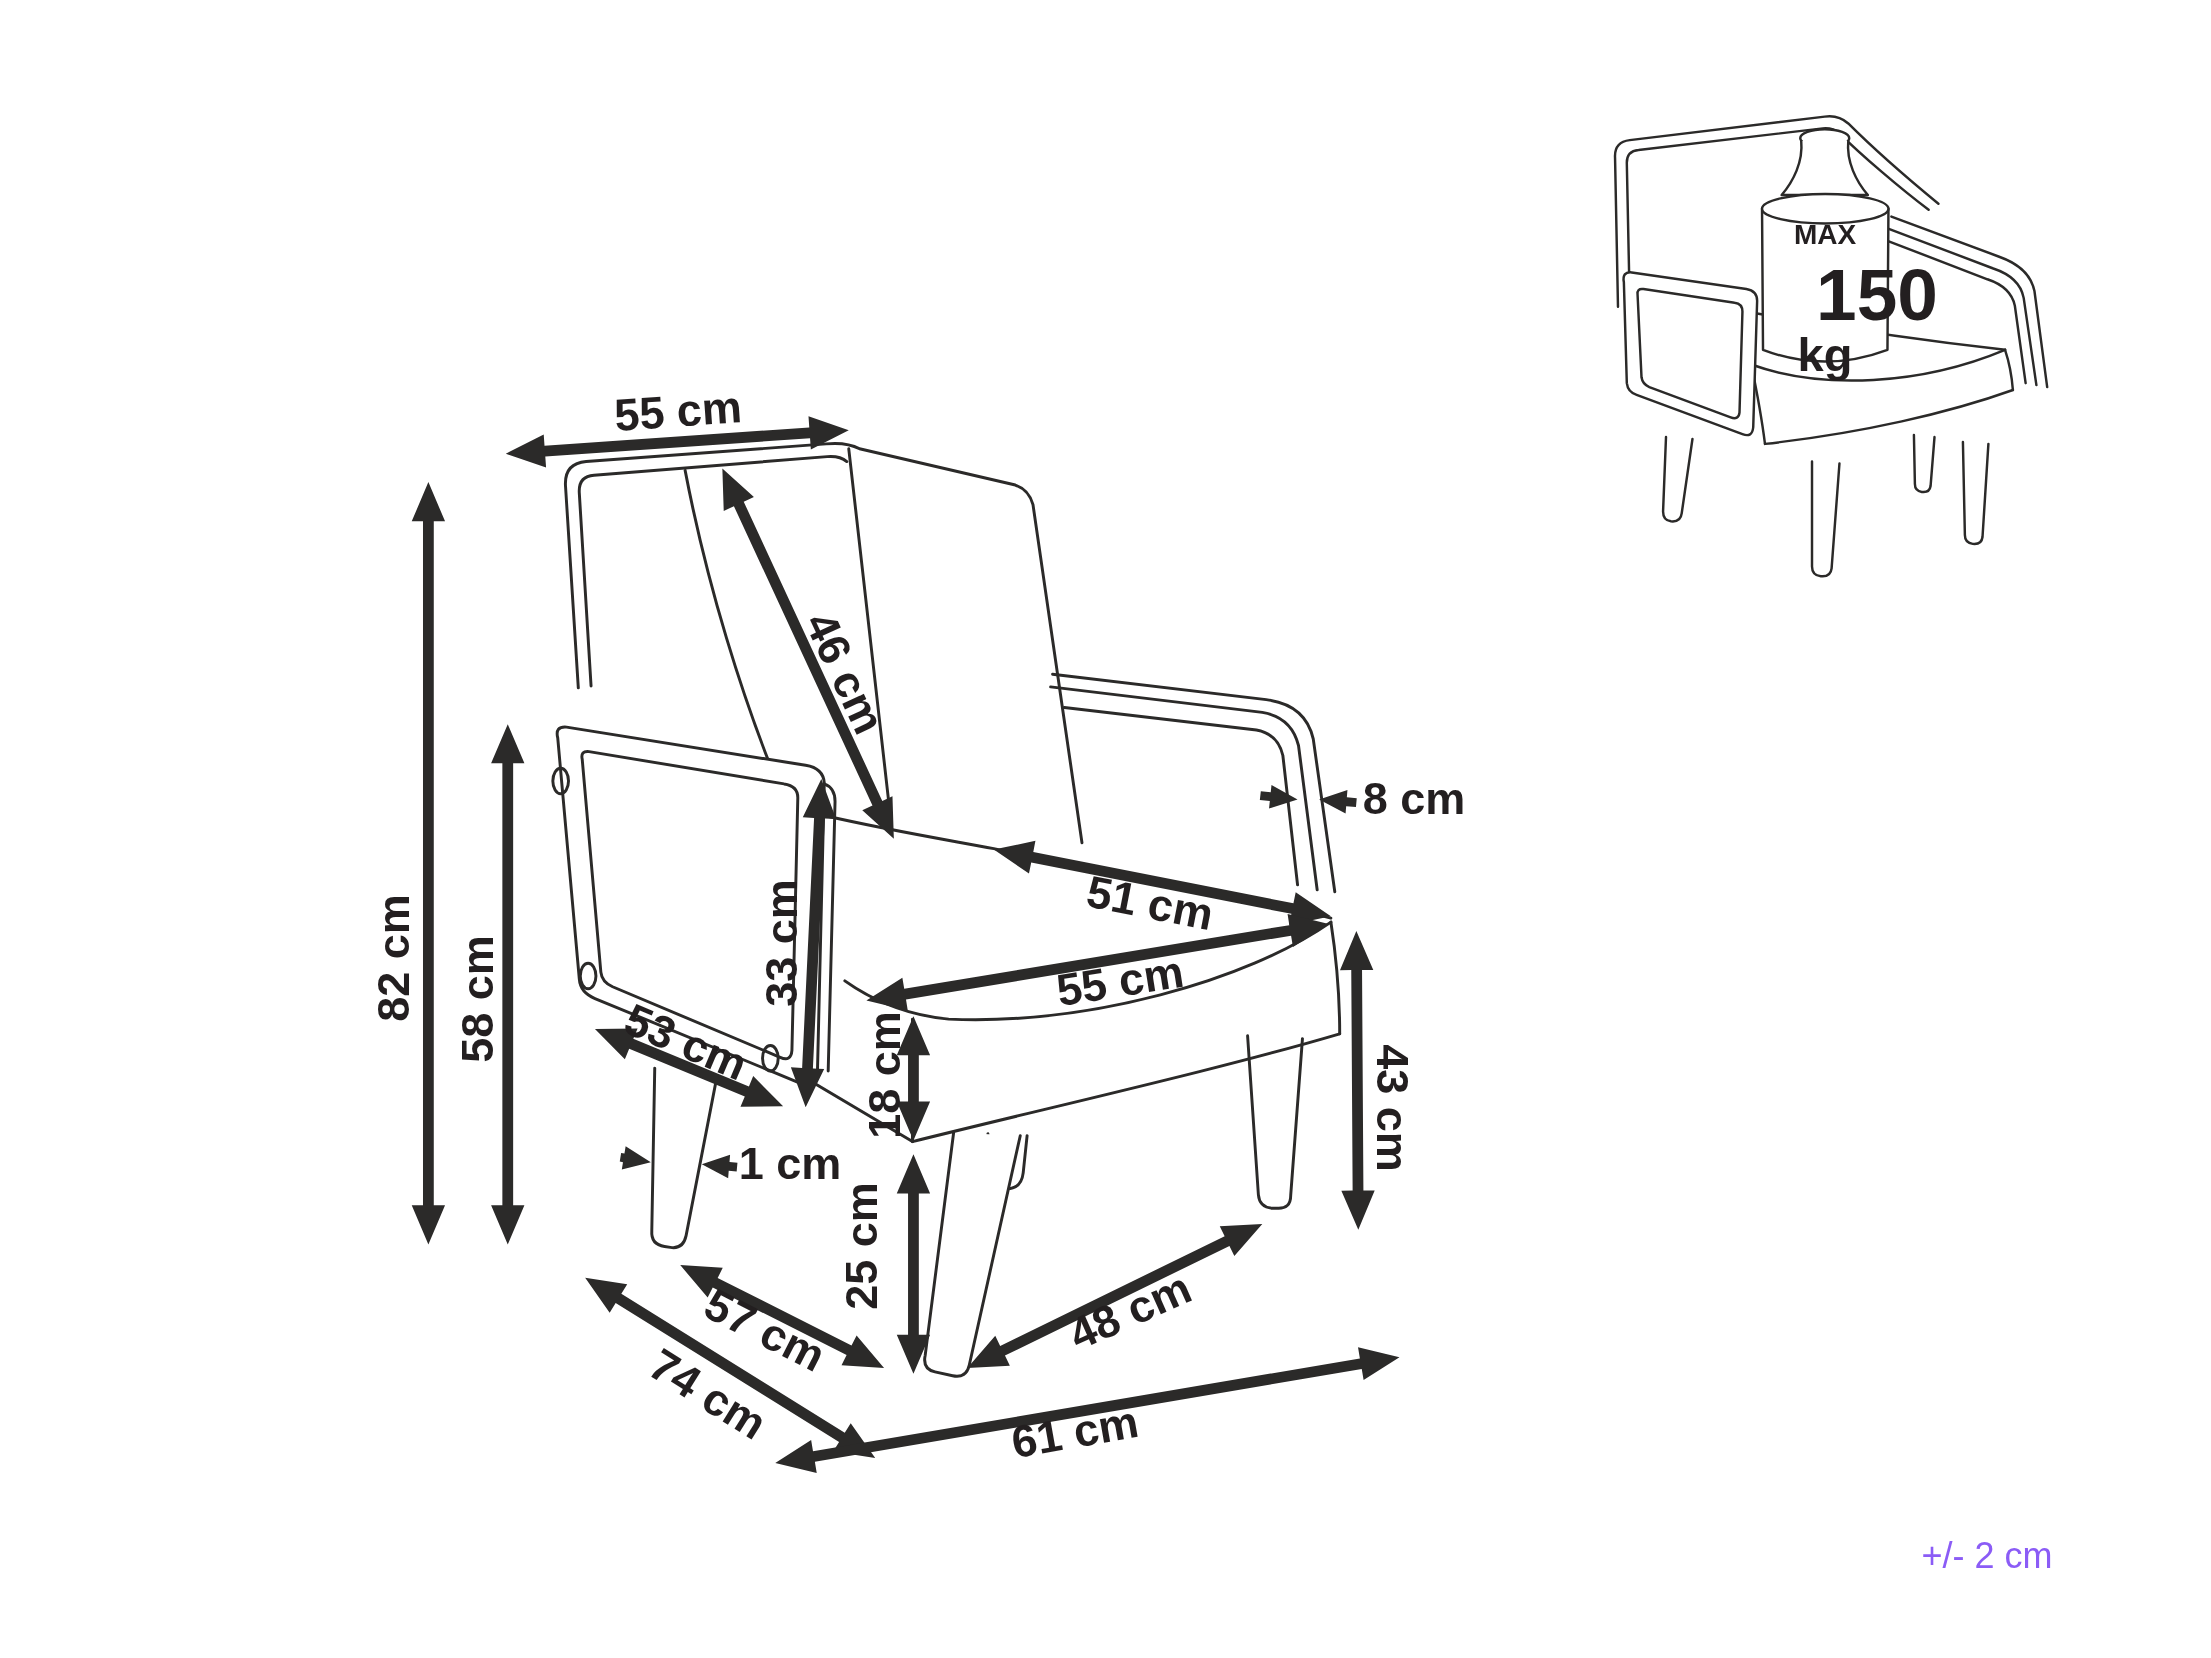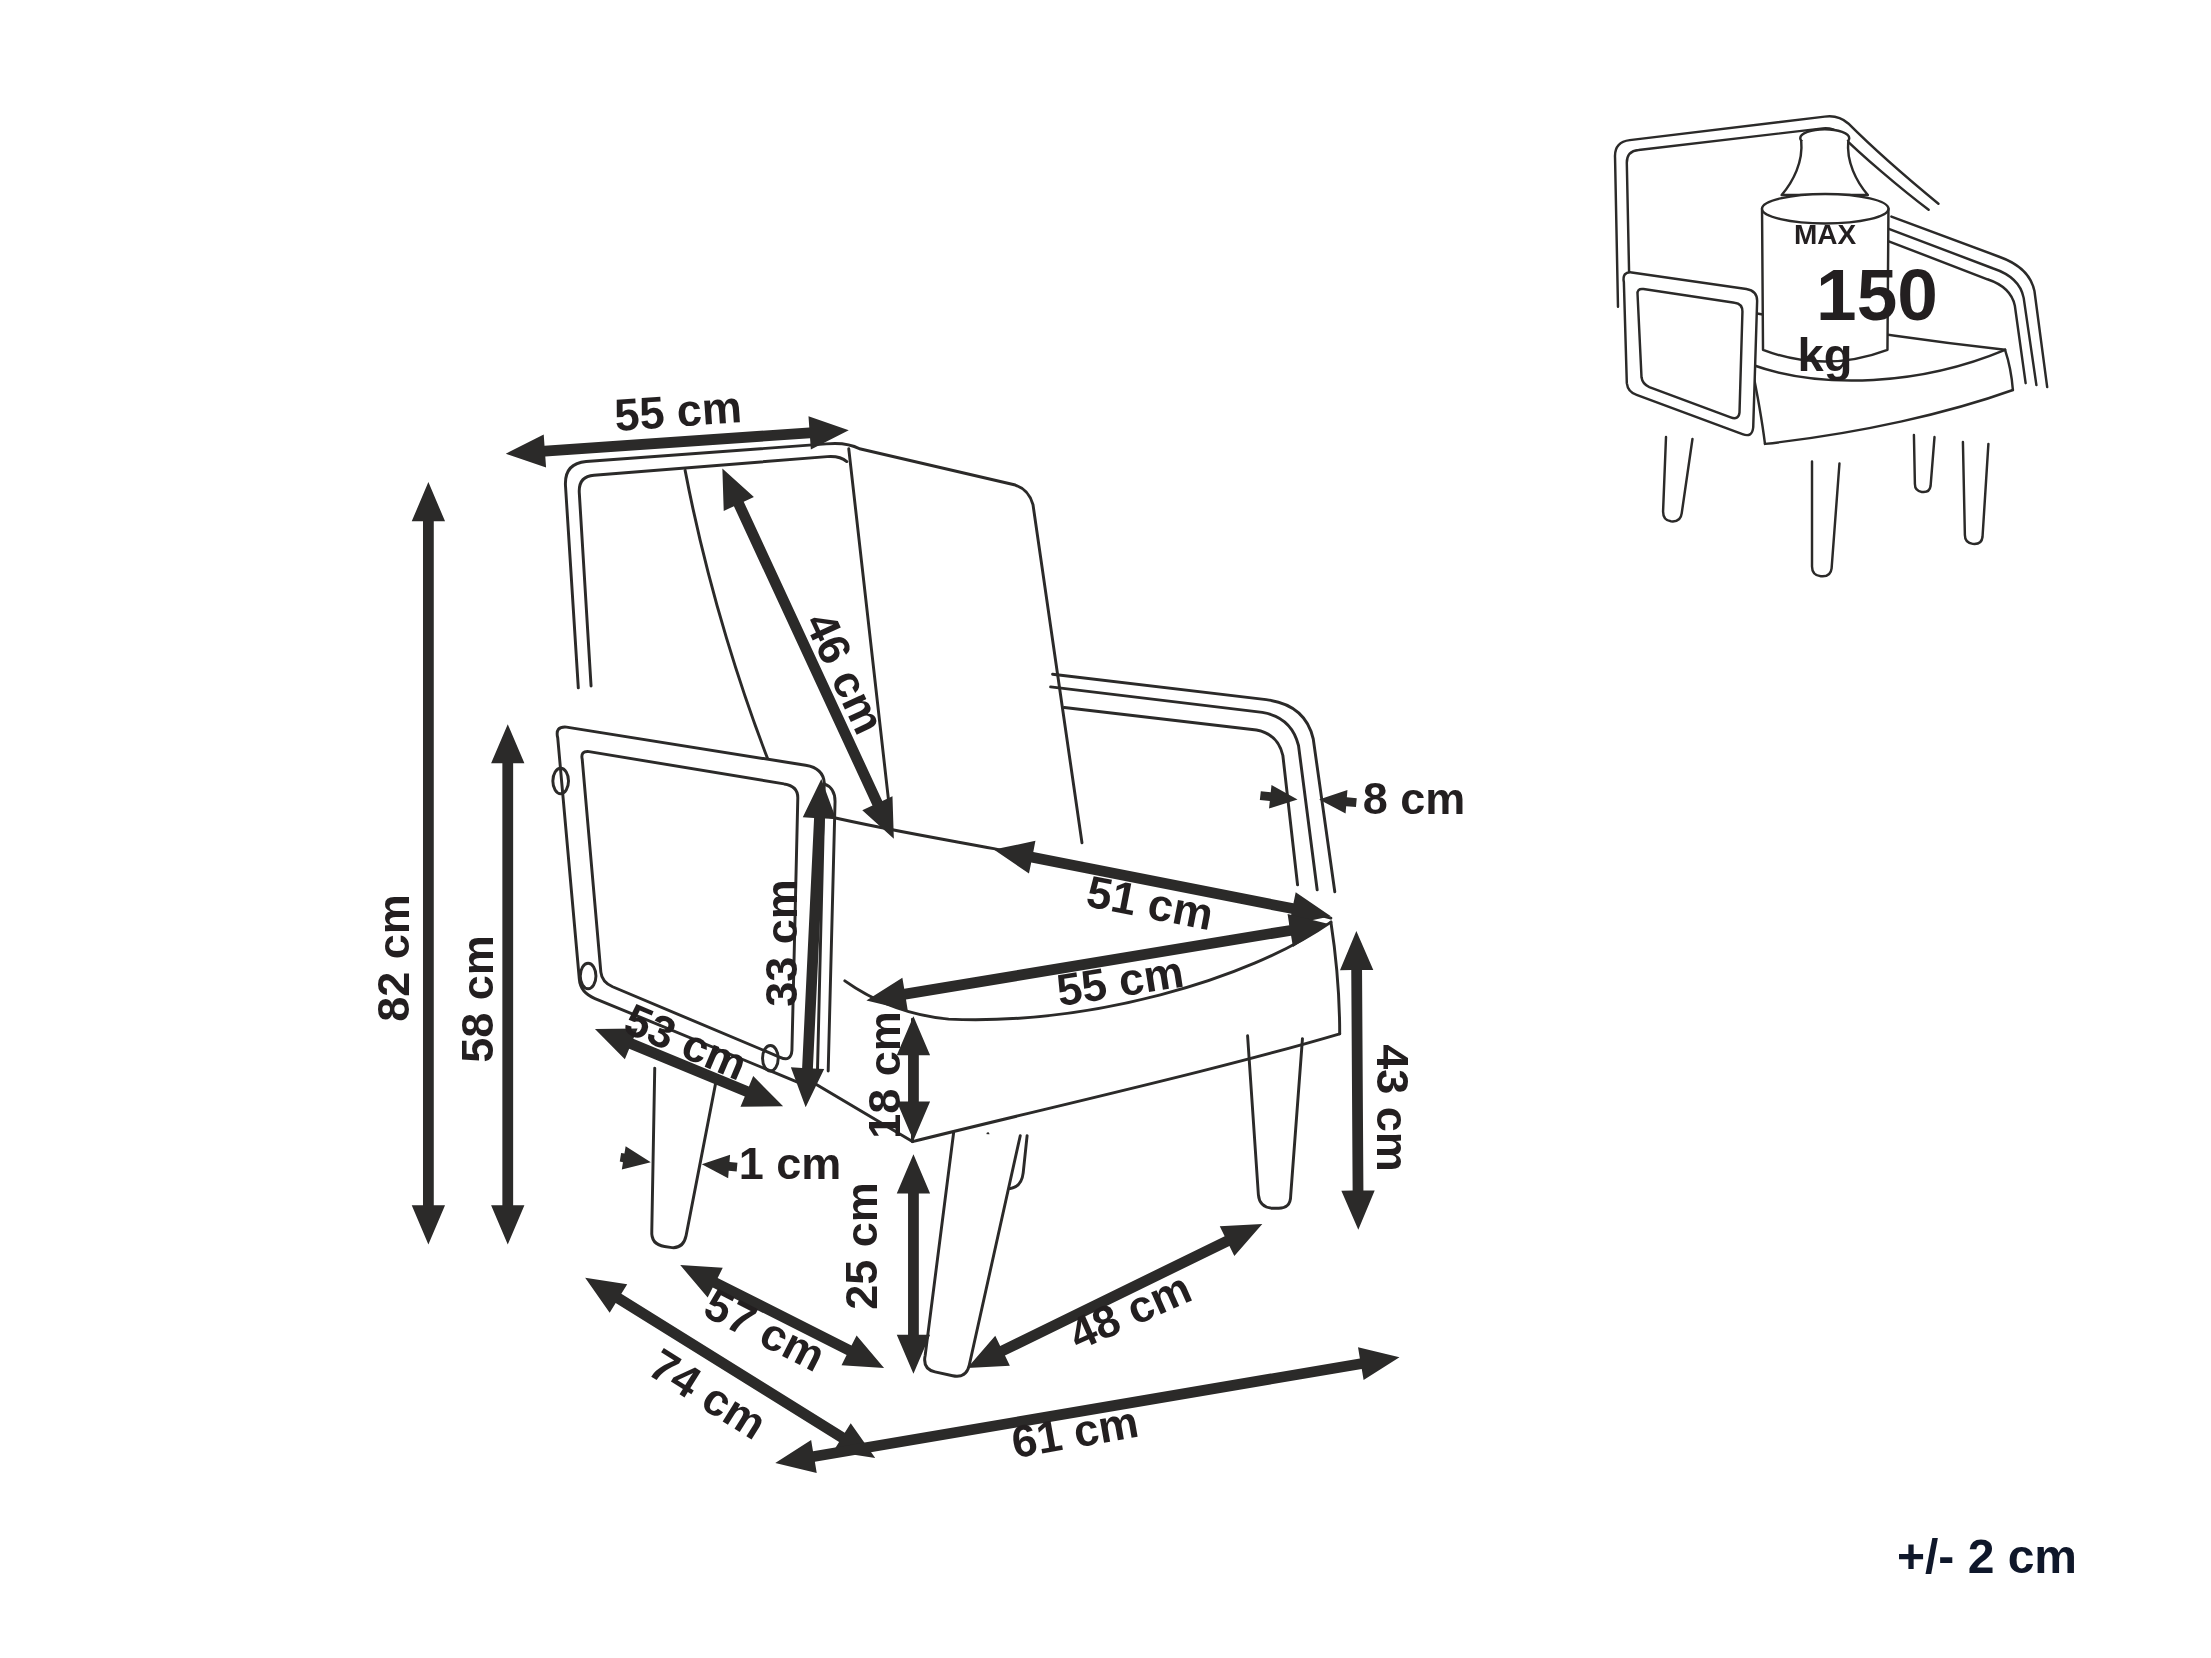--- a/index.html
+++ b/index.html
@@ -14,21 +14,21 @@
     letter-spacing:0;line-height:1;
   }
   .wt{
     position:absolute;font-weight:700;color:#231f20;white-space:nowrap;
     transform:translate(-50%,-50%);line-height:1;text-align:center;
   }
   .wt-max{font-size:28px;}
   .wt-150{font-size:73px;}
   .wt-kg{font-size:47px;}
   .note{
-    position:absolute;font-weight:700;font-size:48px;color:#0f172a;
+    position:absolute;font-weight:400;font-size:36px;color:#8b5cf6;
     white-space:nowrap;transform:translate(-50%,-50%);
   }
 </style>
 </head>
 <body>
 
 <div class="canvas">
 
   <svg class="art" width="2211" height="1658" viewBox="0 0 2256 1692" fill="none" stroke="#2b2a29" stroke-width="3" stroke-linecap="round" stroke-linejoin="round">
 

